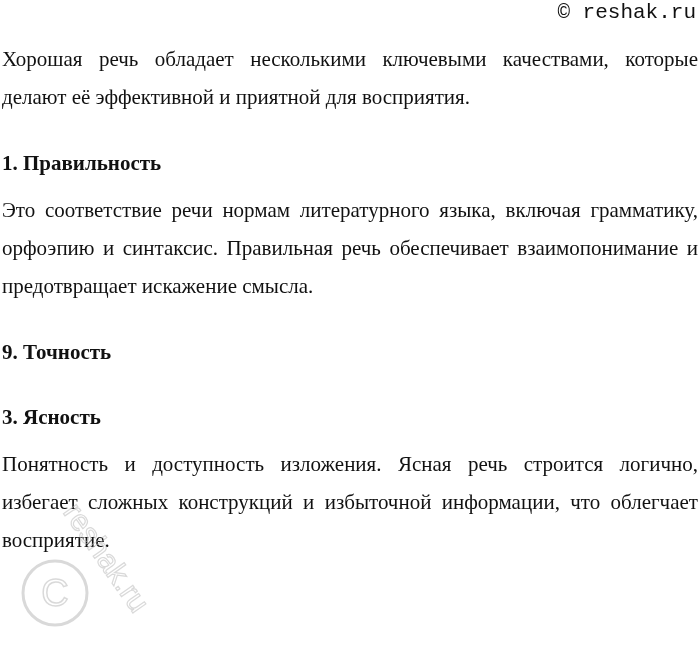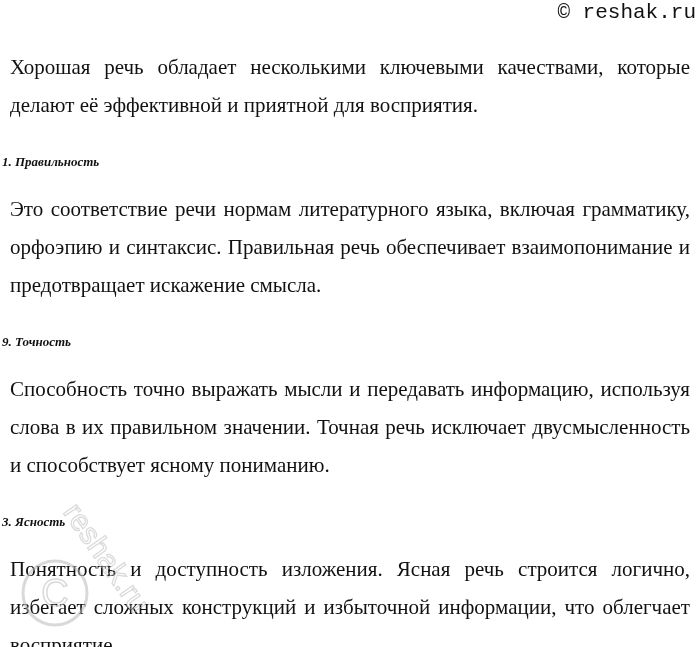--- a/index.html
+++ b/index.html
@@ -2,43 +2,42 @@
 <html><head>
 <meta charset="utf-8">
 <style>
   html, body { margin: 0; padding: 0; background: #ffffff; }
   body { width: 700px; height: 647px; position: relative; overflow: hidden;
          font-family: "Liberation Serif", "DejaVu Serif", serif; color: #111; }
   .header { position: absolute; top: 0; left: 0; right: 0; height: 30px; }
   .ex-title { position: absolute; left: 2px; top: 1px; font-size: 21px; font-weight: bold; }
   .copyright { position: absolute; right: 4px; top: 1px; font-size: 21px; font-family: Liberation Mono, monospace; }
   .content { position: absolute; left: 2px; right: 2px; top: 40px; }
-  .para { font-size: 21px; line-height: 38px; text-align: justify; margin: 8px; }
+  .para { font-size: 21px; line-height: 38px; text-align: justify; margin: 0; }
   .para.last-left { text-align-last: left; }
-  .heading { font-size: 13px; font-weight: bold; line-height: 36px; margin: 20px 0 10px 0; font-style: italic; }
+  .heading { font-size: 21px; font-weight: bold; line-height: 36px; margin: 29px 0 10px 0; }
   .watermark { position: absolute; left: 10px; top: 498px; width: 140px; height: 140px; pointer-events: none; opacity: 0.55; }
 </style>
 </head>
 <body>
 
 <div class="header">
   <span class="copyright">© reshak.ru</span>
 </div>
 
 <div class="content">
   <p class="para last-left">Хорошая речь обладает несколькими ключевыми качествами, которые делают её эффективной и приятной для восприятия.</p>
 
   <div>
     <div class="heading">1. Правильность</div>
     <p class="para last-left">Это соответствие речи нормам литературного языка, включая грамматику, орфоэпию и синтаксис. Правильная речь обеспечивает взаимопонимание и предотвращает искажение смысла.</p>
   </div>
 
   <div>
     <div class="heading">9. Точность</div>
-    <p class="para last-left">Способность точно выражать мысли и передавать информацию, используя слова в их правильном значении. Точная речь исключает двусмысленность и способствует ясному пониманию.</p>
   </div>
 
   <div>
     <div class="heading">3. Ясность</div>
     <p class="para last-left">Понятность и доступность изложения. Ясная речь строится логично, избегает сложных конструкций и избыточной информации, что облегчает восприятие.</p>
   </div>
 </div>
 
 <svg class="watermark" viewBox="0 0 140 140">
   <circle cx="45" cy="95" r="32" fill="none" stroke="#bbbbbb" stroke-width="3"></circle>

